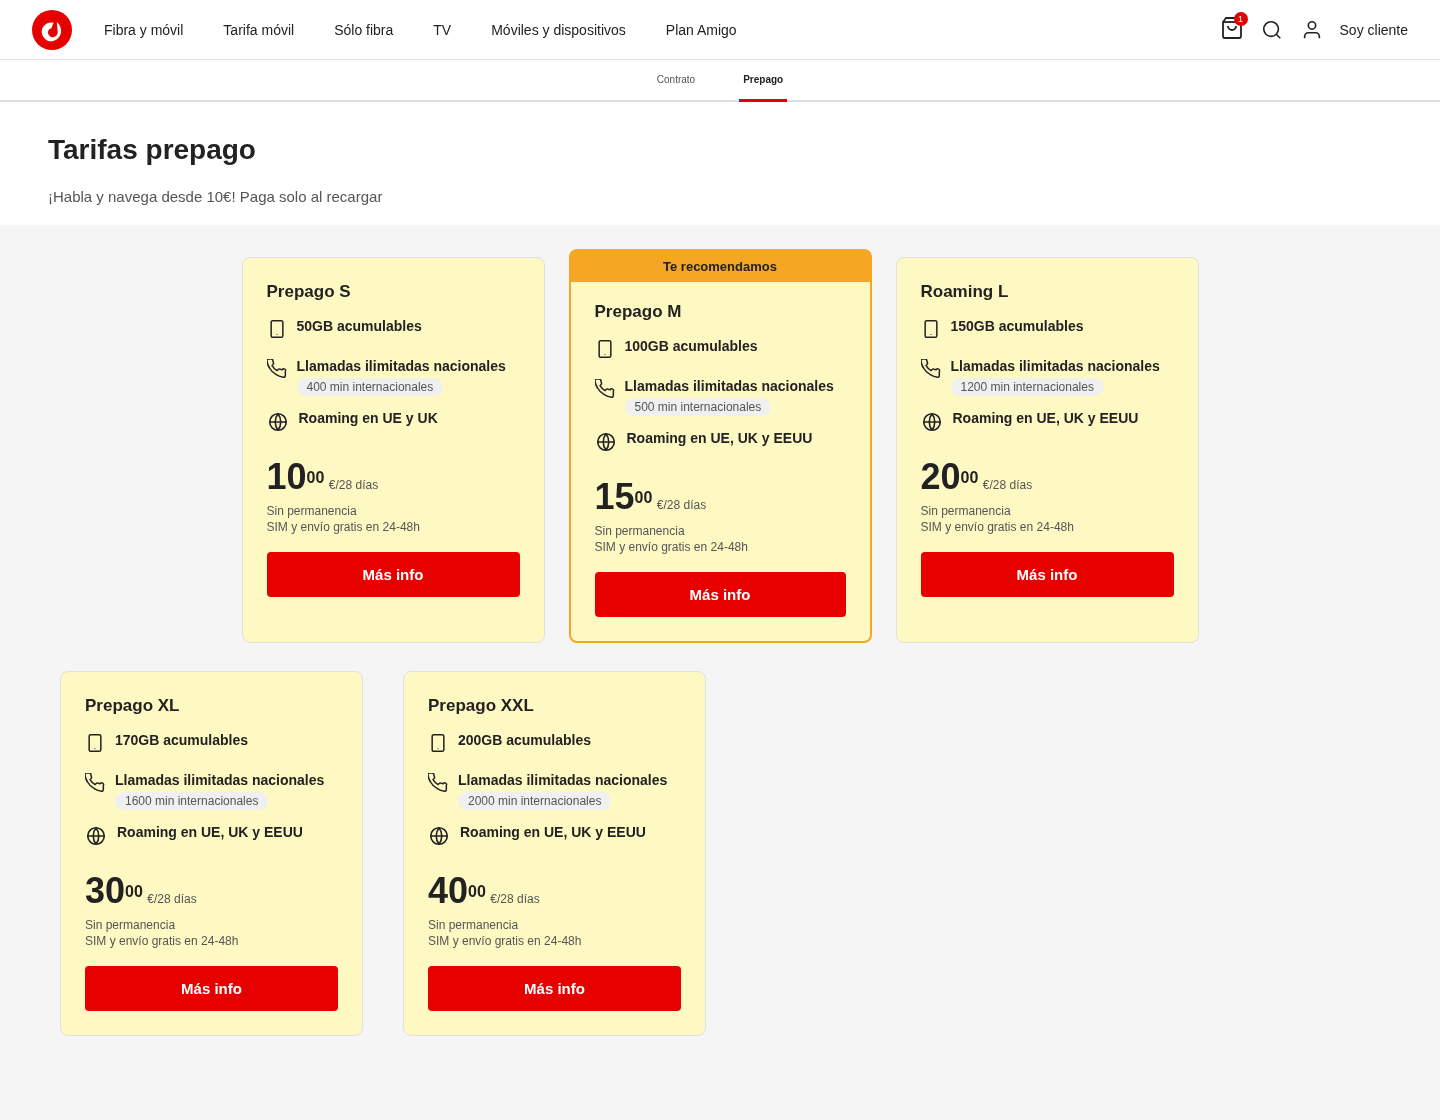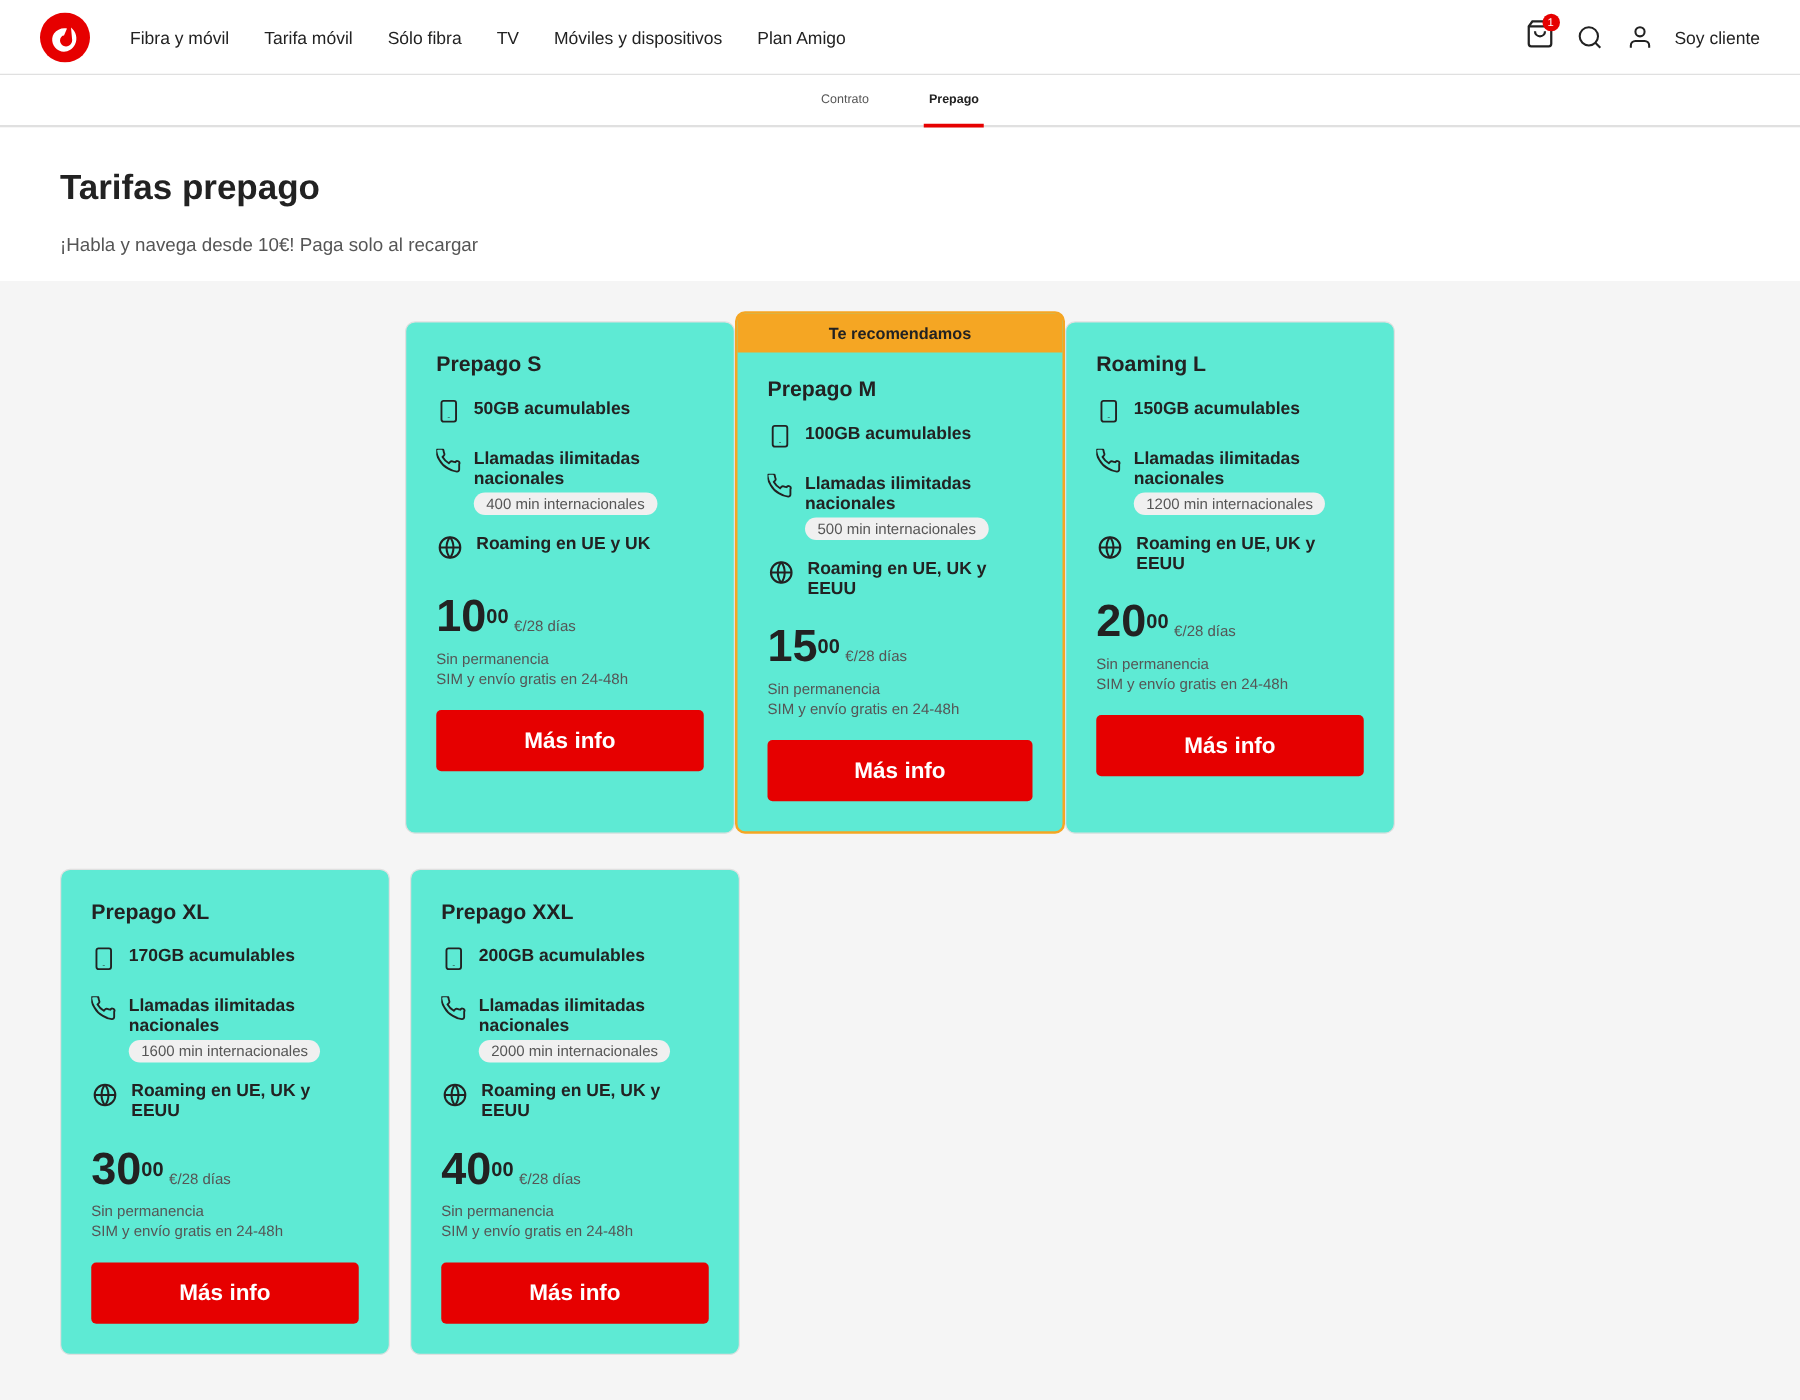--- a/index.html
+++ b/index.html
@@ -8,21 +8,21 @@
     
     .navbar {
       background: #fff;
       display: flex;
       align-items: center;
       padding: 0 32px;
       height: 60px;
       border-bottom: 1px solid #e0e0e0;
     }
     .navbar-logo { width: 40px; height: 40px; margin-right: 32px; flex-shrink: 0; }
-    .navbar-links { display: flex; gap: 28px; flex: 1; }
+    .navbar-links { display: flex; gap: 40px; flex: 1; }
     .navbar-link { font-size: 14px; color: #222; text-decoration: none; cursor: pointer; white-space: nowrap; }
     .navbar-actions { display: flex; align-items: center; gap: 16px; }
     .navbar-icon { width: 24px; height: 24px; cursor: pointer; display: flex; align-items: center; justify-content: center; }
     .navbar-cart-wrap { position: relative; }
     .cart-badge { position: absolute; top: -4px; right: -4px; background: #e60000; color: #fff; border-radius: 50%; width: 14px; height: 14px; font-size: 9px; display: flex; align-items: center; justify-content: center; }
     .navbar-soy { font-size: 14px; color: #222; cursor: pointer; }
 
     
     .tabs-bar {
       background: #fff;
@@ -58,25 +58,25 @@
     .content { background: #f5f5f5; padding: 0 48px 48px; }
 
     
     .cards-row-top {
       display: flex;
       gap: 0;
       justify-content: center;
       padding-top: 32px;
     }
     .card {
-      background: #5eead4;
+      background: #fef9c3;
       border-radius: 8px;
       padding: 24px;
-      width: 264px;
-      margin: 0 0;
+      width: 303px;
+      margin: 0 12px;
       position: relative;
       border: 1px solid #e0e0e0;
     }
     .card.featured {
       border: 2.5px solid #f5a623;
       margin-top: -8px;
       padding-top: 0;
     }
     .card-badge {
       background: #f5a623;
@@ -98,21 +98,21 @@
     .price-period { font-size: 12px; color: #555; }
     .price-note { font-size: 12px; color: #555; margin-top: 2px; }
     .mas-info-btn {
       display: block;
       width: 100%;
       background: #e60000;
       color: #fff;
       border: none;
       border-radius: 4px;
       padding: 14px 0;
-      font-size: 18px;
+      font-size: 15px;
       font-weight: 600;
       cursor: pointer;
       margin-top: 18px;
       text-align: center;
     }
 
     
     .cards-row-bottom {
       display: flex;
       gap: 16px;

